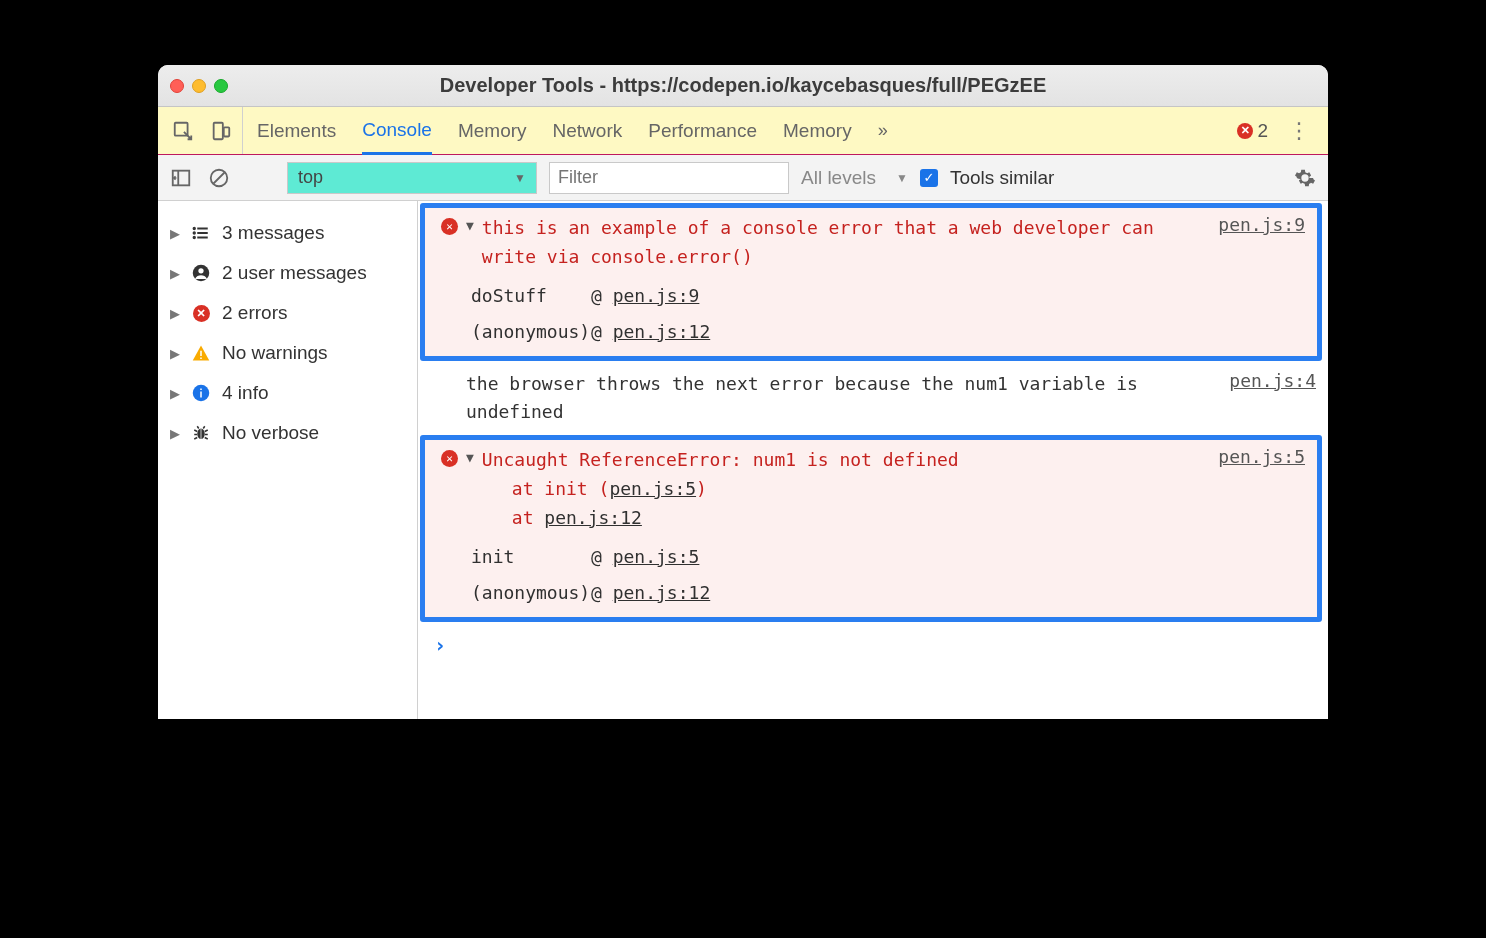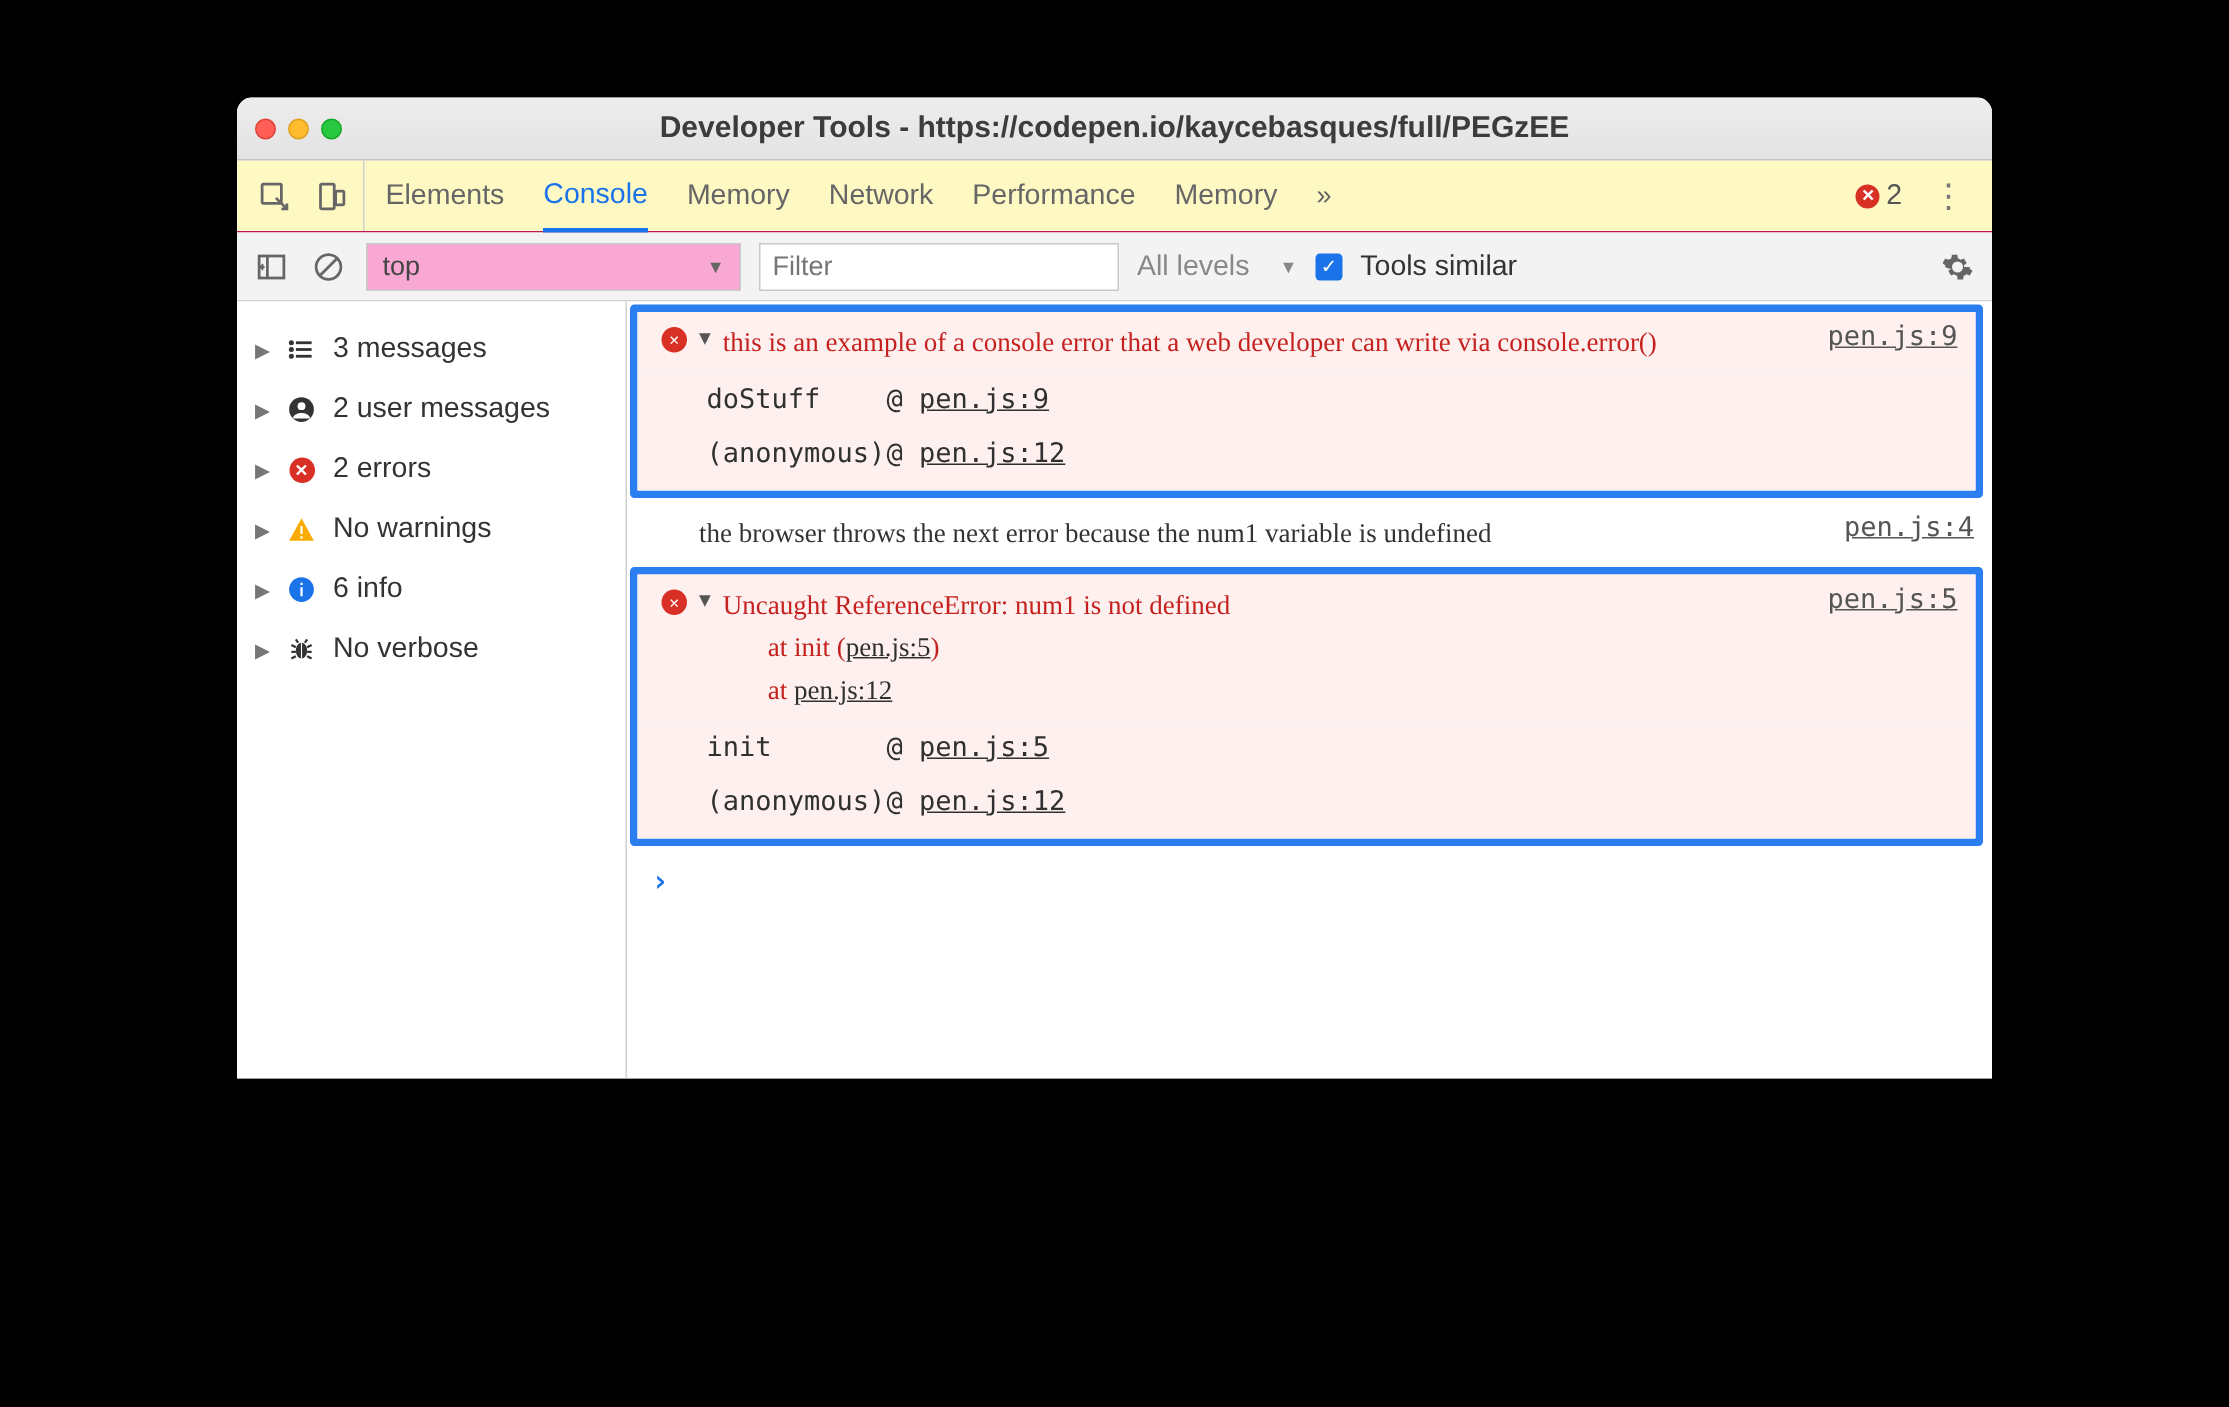--- a/index.html
+++ b/index.html
@@ -69,22 +69,22 @@
     border-bottom: 1px solid #d0d0d0;
     display: flex;
     align-items: center;
     padding: 0 10px;
     gap: 12px;
     font-size: 19px;
     color: #555;
   }
   .iconbtn { width:26px; height:26px; display:flex; align-items:center; justify-content:center; cursor:pointer; color:#666; }
   .context-select {
-    border: 1px solid #c9c9c9; background:#f9a8d4; height:32px; padding: 0 10px;
-    display:flex; align-items:center; justify-content:space-between; width:250px; font-size:18px; color:#444;
+    border: 1px solid #c9c9c9; background:#5eead4; height:32px; padding: 0 10px;
+    display:flex; align-items:center; justify-content:space-between; width:250px; font-size:18px; color:#444;margin-left:43px;
   }
   .filter-input {
     border: 1px solid #c9c9c9; background:#fff; height:32px; width:240px;
     padding: 0 8px; font-size: 18px; color:#888;
   }
   .levels { color:#888; display:flex; align-items:center; gap:20px; }
   .check { width:18px; height:18px; background:#1a73e8; border-radius:3px; display:inline-flex; align-items:center; justify-content:center; color:#fff; font-size:13px; }
   .gear { margin-left:auto; color:#666; }
   
   .body { display:flex; height:518px; }
@@ -96,21 +96,21 @@
     display:flex; align-items:center; gap:10px; padding:9px 12px; font-size:19px; color:#333; cursor:pointer;
   }
   .side-item .tri { color:#777; font-size:13px; width:10px; }
   .side-item .ic { width:22px; display:flex; align-items:center; justify-content:center; }
   .content { flex:1; background:#fff; font-family: Menlo, Monaco, Consolas, monospace; font-size:18px; overflow:hidden; }
   .msg-row { display:flex; gap:8px; padding: 6px 12px 6px 16px; position:relative; }
   .msg-row.error { background:#fdf0ef; color:#c5221f; }
   .msg-row.log { color:#333; }
   .highlight { border: 5px solid #2a7ef0; border-radius:3px; margin:2px 6px 3px 2px; }
   .msg-tri { color:#555; font-size:13px; margin-top:4px; flex-shrink:0; }
-  .msg-text { flex:1; line-height:1.6;font-family:Liberation Serif, serif; }
+  .msg-text { flex:1; line-height:1.6; }
   .msg-src { color:#555; text-decoration:underline; flex-shrink:0; }
   .stack { padding-left: 30px; line-height:2.0; color:#303030; }
   .stack .fn { display:inline-block; width:120px; }
   .stack .at { color:#303030; }
   .stack a { color:#303030; text-decoration:underline; }
   .err-stack-inline { color:#c5221f; padding-left:30px; line-height:1.6; }
   .err-stack-inline a { color:#303030; text-decoration:underline; }
   .prompt { color:#1a73e8; padding:8px 16px; font-size:20px; font-weight:bold; }
   .circle-x { width:17px; height:17px; border-radius:50%; background:#d93025; display:inline-flex; align-items:center; justify-content:center; color:#fff; font-size:11px; font-weight:bold; flex-shrink:0; margin-top:4px; }
   .circle-x::after { content:"✕"; }
@@ -242,21 +242,21 @@
       </div>
       <div class="side-item">
         <span class="tri">▶</span>
         <span class="ic">
             <svg width="18" height="18" viewBox="0 0 24 24" fill="#1a73e8">
               <circle cx="12" cy="12" r="11"></circle>
               <rect x="11" y="10" width="2" height="8" fill="#fff"></rect>
               <rect x="11" y="6" width="2" height="2" fill="#fff"></rect>
             </svg>
           </span>
-        <span>6 info</span>
+        <span>4 info</span>
       </div>
       <div class="side-item">
         <span class="tri">▶</span>
         <span class="ic">
             <svg width="18" height="18" viewBox="0 0 24 24" fill="#333">
               <ellipse cx="12" cy="13" rx="5" ry="7"></ellipse>
               <line x1="12" y1="6" x2="12" y2="20" stroke="#fff" stroke-width="1"></line>
               <path d="M7 10L3 8M7 14L3 14M7 18L3 20M17 10L21 8M17 14L21 14M17 18L21 20M9 6L7 3M15 6L17 3" stroke="#333" stroke-width="2" fill="none"></path>
             </svg>
           </span>

